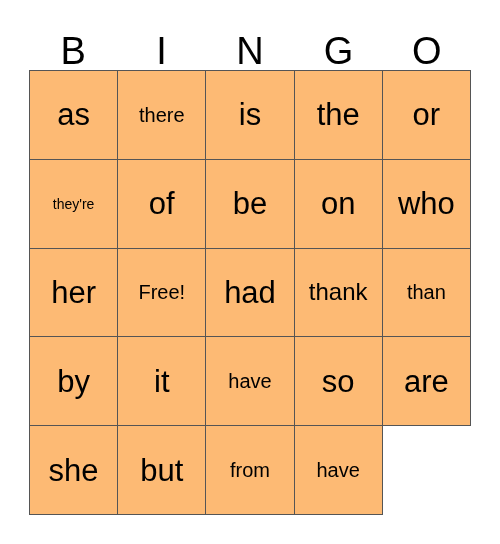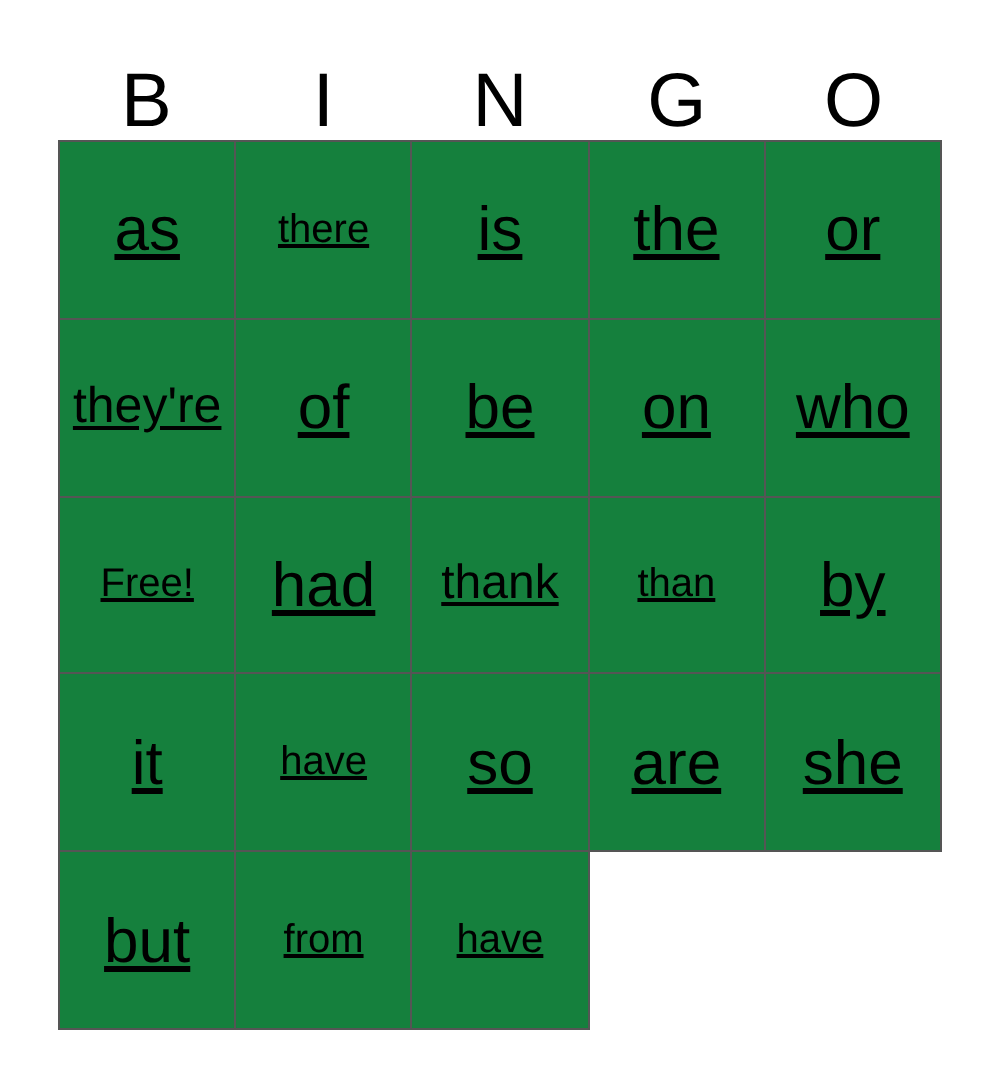--- a/index.html
+++ b/index.html
@@ -54,35 +54,34 @@
     box-sizing: border-box;
     background: #ffffff;
   }
   .cell {
     border-right: 1px solid #555555;
     border-bottom: 1px solid #555555;
     box-sizing: border-box;
     display: flex;
     align-items: center;
     justify-content: center;
-    background: #15803d;
+    background: #fdba74;
     overflow: hidden;
     padding: 0 2px;
-    text-decoration: underline;
   }
   .cell-text {
     font-size: 31px;
     line-height: 1;
     white-space: nowrap;
     color: #000000;
   }
   .cell-text.sz-md  { font-size: 31px; }
   .cell-text.sz-sm  { font-size: 20px; }
   .cell-text.sz-xs  { font-size: 24px; }
-  .cell-text.sz-xxs { font-size: 25px; }
+  .cell-text.sz-xxs { font-size: 14px; }
 </style>
 </head>
 <body>
 
 <div id="card">
 
   <div id="header-row">
     <div class="header-cell">
       <span>B</span>
     </div>
@@ -128,20 +127,23 @@
       <span class="cell-text sz-md">be</span>
     </div>
     <div class="cell">
       <span class="cell-text sz-md">on</span>
     </div>
 
     <div class="cell">
       <span class="cell-text sz-md">who</span>
     </div>
     <div class="cell">
+      <span class="cell-text sz-md">her</span>
+    </div>
+    <div class="cell">
       <span class="cell-text sz-sm">Free!</span>
     </div>
     <div class="cell">
       <span class="cell-text sz-md">had</span>
     </div>
     <div class="cell">
       <span class="cell-text sz-xs">thank</span>
     </div>
 
     <div class="cell">

